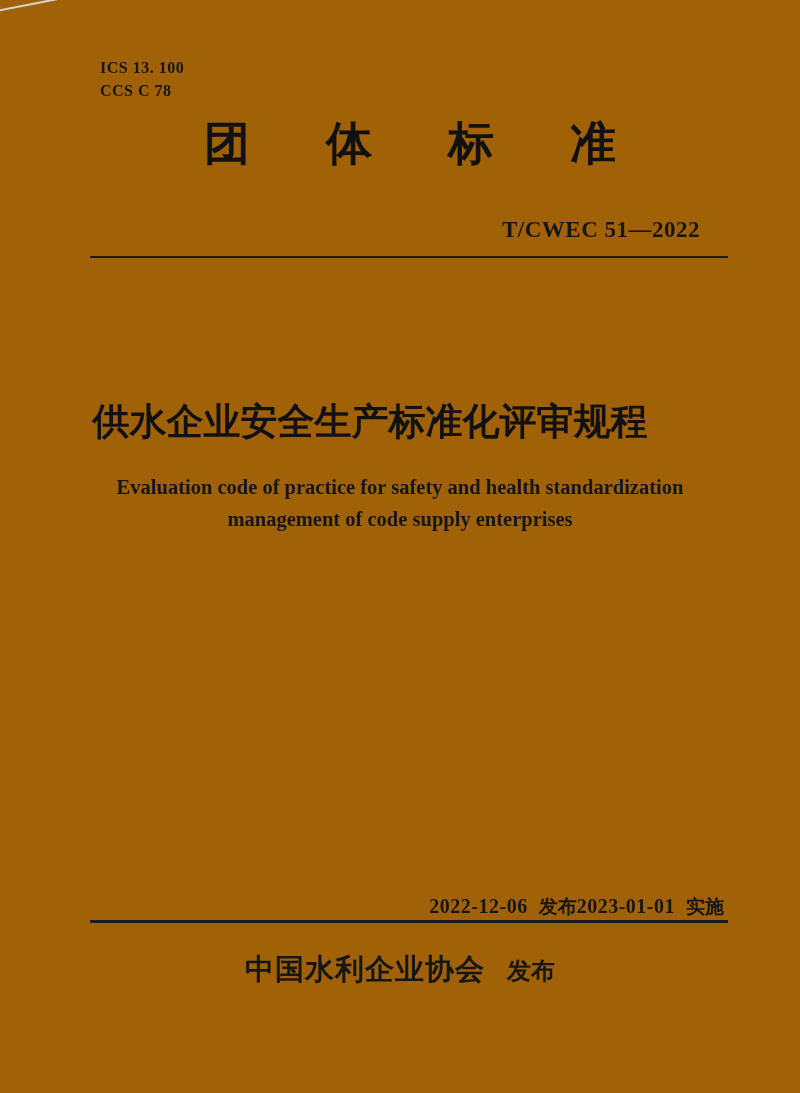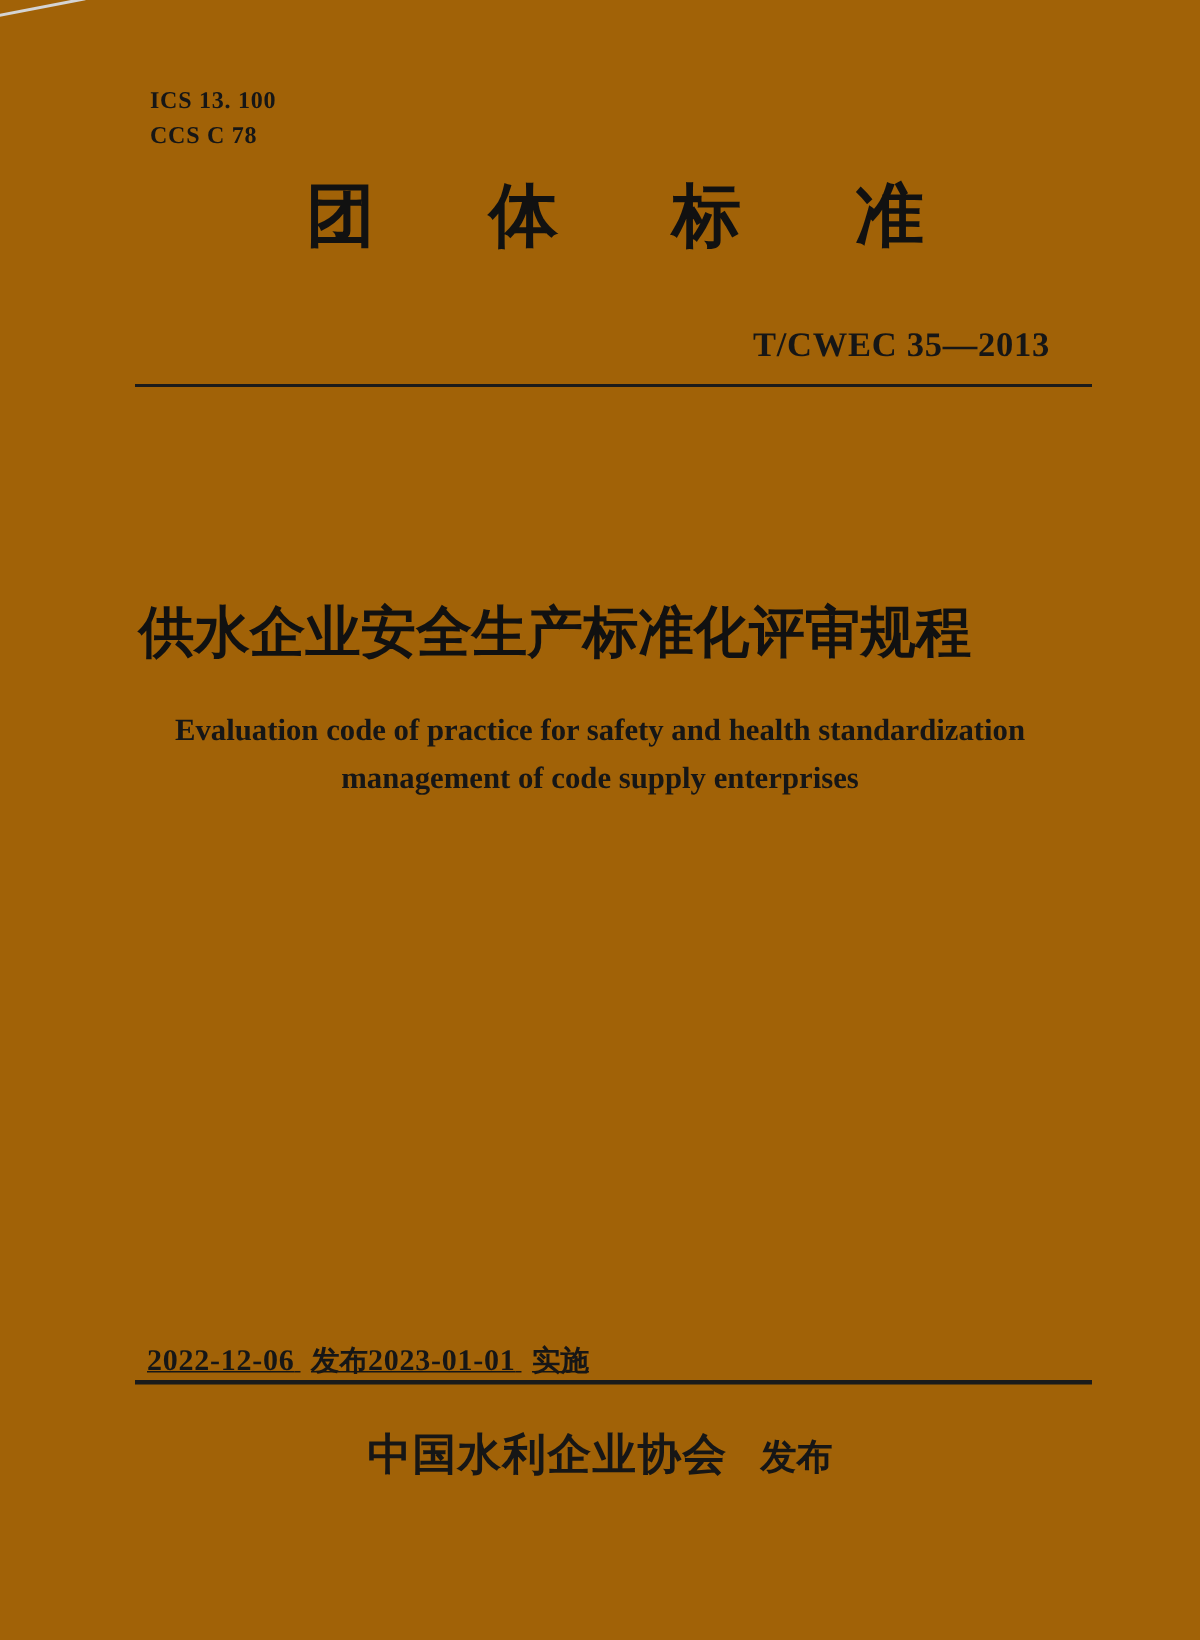--- a/index.html
+++ b/index.html
@@ -95,23 +95,22 @@
     font-size: 20.5px;
     line-height: 32px;
     color: #161616;
   }
   .dates {
     position: absolute;
     left: 98px;
     right: 76px;
     top: 894px;
     display: flex;
-    justify-content: flex-start;
+    justify-content: flex-end;
     align-items: baseline;
-    text-decoration: underline;
   }
   .date-num {
     font-size: 20px;
     font-weight: bold;
     letter-spacing: 0.5px;
   }
   .date-label {
     font-family: "Liberation Sans", "DejaVu Sans", sans-serif;
     font-size: 19px;
     font-weight: bold;
@@ -148,21 +147,21 @@
     <div>CCS C 78</div>
   </div>
 
   <div class="doc-type">
     <span>团</span>
     <span>体</span>
     <span>标</span>
     <span>准</span>
   </div>
 
-  <div class="std-number">T/CWEC 35—2013</div>
+  <div class="std-number">T/CWEC 51—2022</div>
 
   <div class="rule rule-top"></div>
 
   <h1 class="cn-title">供水企业安全生产标准化评审规程</h1>
 
   <div class="en-title">
     <div>Evaluation code of practice for safety and health standardization</div>
     <div>management of code supply enterprises</div>
   </div>
 

